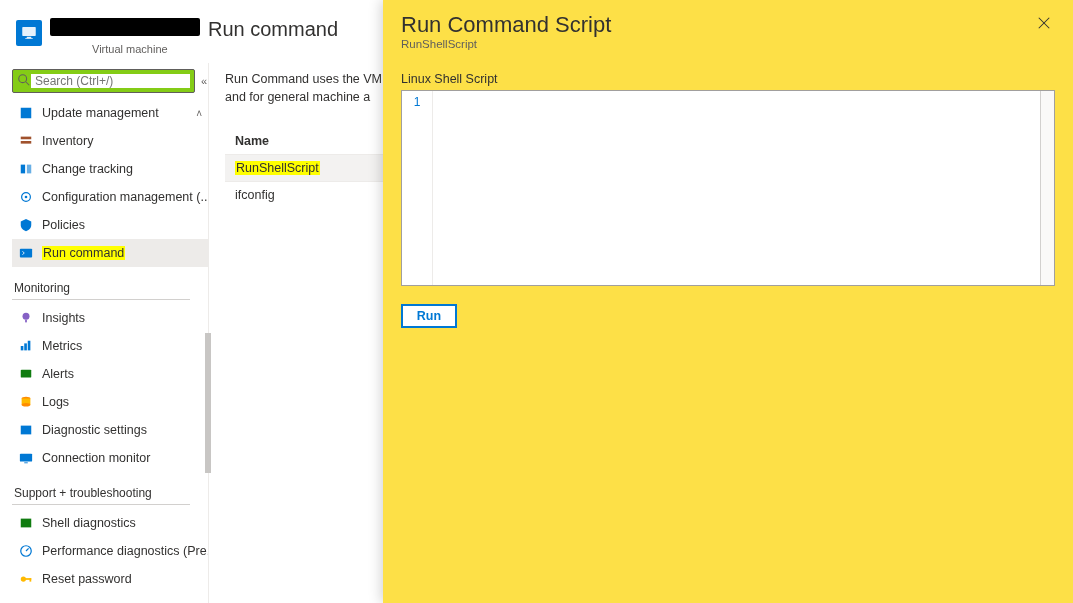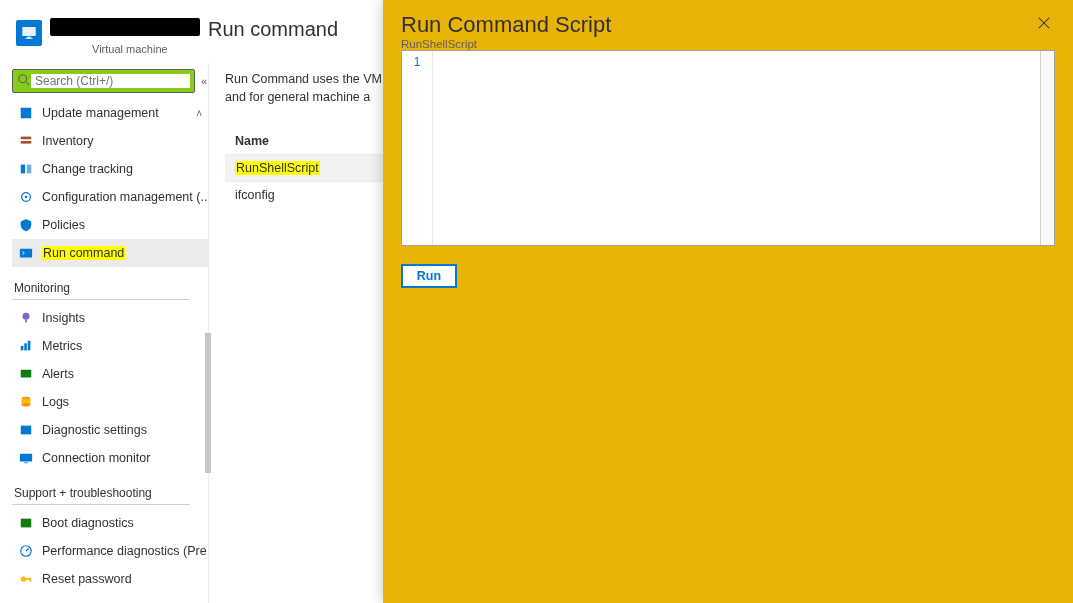--- a/index.html
+++ b/index.html
@@ -98,21 +98,21 @@
     }
     .cmd-row {
       padding: 6px 0 6px 10px; font-size: 12.5px;
       border-top: 1px solid #edebe9; cursor: pointer;
     }
     .cmd-row.sel { background: #f3f2f1; }
     
     .panel {
       position: absolute; top: 0; right: 0; bottom: 0;
       width: 690px;
-      background: #eab308;
+      background: #fde047;
       box-shadow: -2px 0 12px rgba(0,0,0,0.18);
       display: flex; flex-direction: column;
       padding: 12px 18px 16px 18px;
     }
     .panel-header { display: flex; justify-content: space-between; align-items: flex-start; }
     .panel-title { font-size: 22px; font-weight: 400; color: #323130; }
     .panel-subtitle { font-size: 11.5px; color: #605e5c; margin-top: 0px; }
     .close-x { cursor: pointer; padding:4px; }
     .close-x svg { width: 14px; height: 14px; stroke: #323130; stroke-width: 1.2; }
     .field-label { font-size: 12.5px; color: #323130; margin-top: 22px; margin-bottom: 4px; }
@@ -289,21 +289,21 @@
           <span>Connection monitor</span>
         </div>
 
         <div class="nav-section">Support + troubleshooting</div>
         <div class="nav-item">
           <span class="nav-ico">
               <svg viewBox="0 0 16 16">
                 <rect x="2" y="3" width="12" height="10" fill="#107c10"></rect>
               </svg>
             </span>
-          <span>Boot diagnostics</span>
+          <span>Shell diagnostics</span>
         </div>
         <div class="nav-item">
           <span class="nav-ico">
               <svg viewBox="0 0 16 16">
                 <circle cx="8" cy="8" r="6" fill="none" stroke="#0078d4" stroke-width="1.4"></circle>
                 <path d="M8 8 L11 5" stroke="#0078d4" stroke-width="1.4"></path>
               </svg>
             </span>
           <span>Performance diagnostics (Pre...</span>
         </div>
@@ -346,20 +346,21 @@
       <div class="panel-subtitle">RunShellScript</div>
     </div>
     <div class="close-x">
       <svg viewBox="0 0 16 16">
           <line x1="2" y1="2" x2="14" y2="14"></line>
           <line x1="14" y1="2" x2="2" y2="14"></line>
         </svg>
     </div>
   </div>
 
+  <div class="field-label">Linux Shell Script</div>
   <div class="editor">
     <div class="gutter">1</div>
     <textarea class="code-area" style=""></textarea>
     <div class="editor-scroll"></div>
   </div>
 
   <button class="run-btn">Run</button>
 </div>
 
 </body></html>

